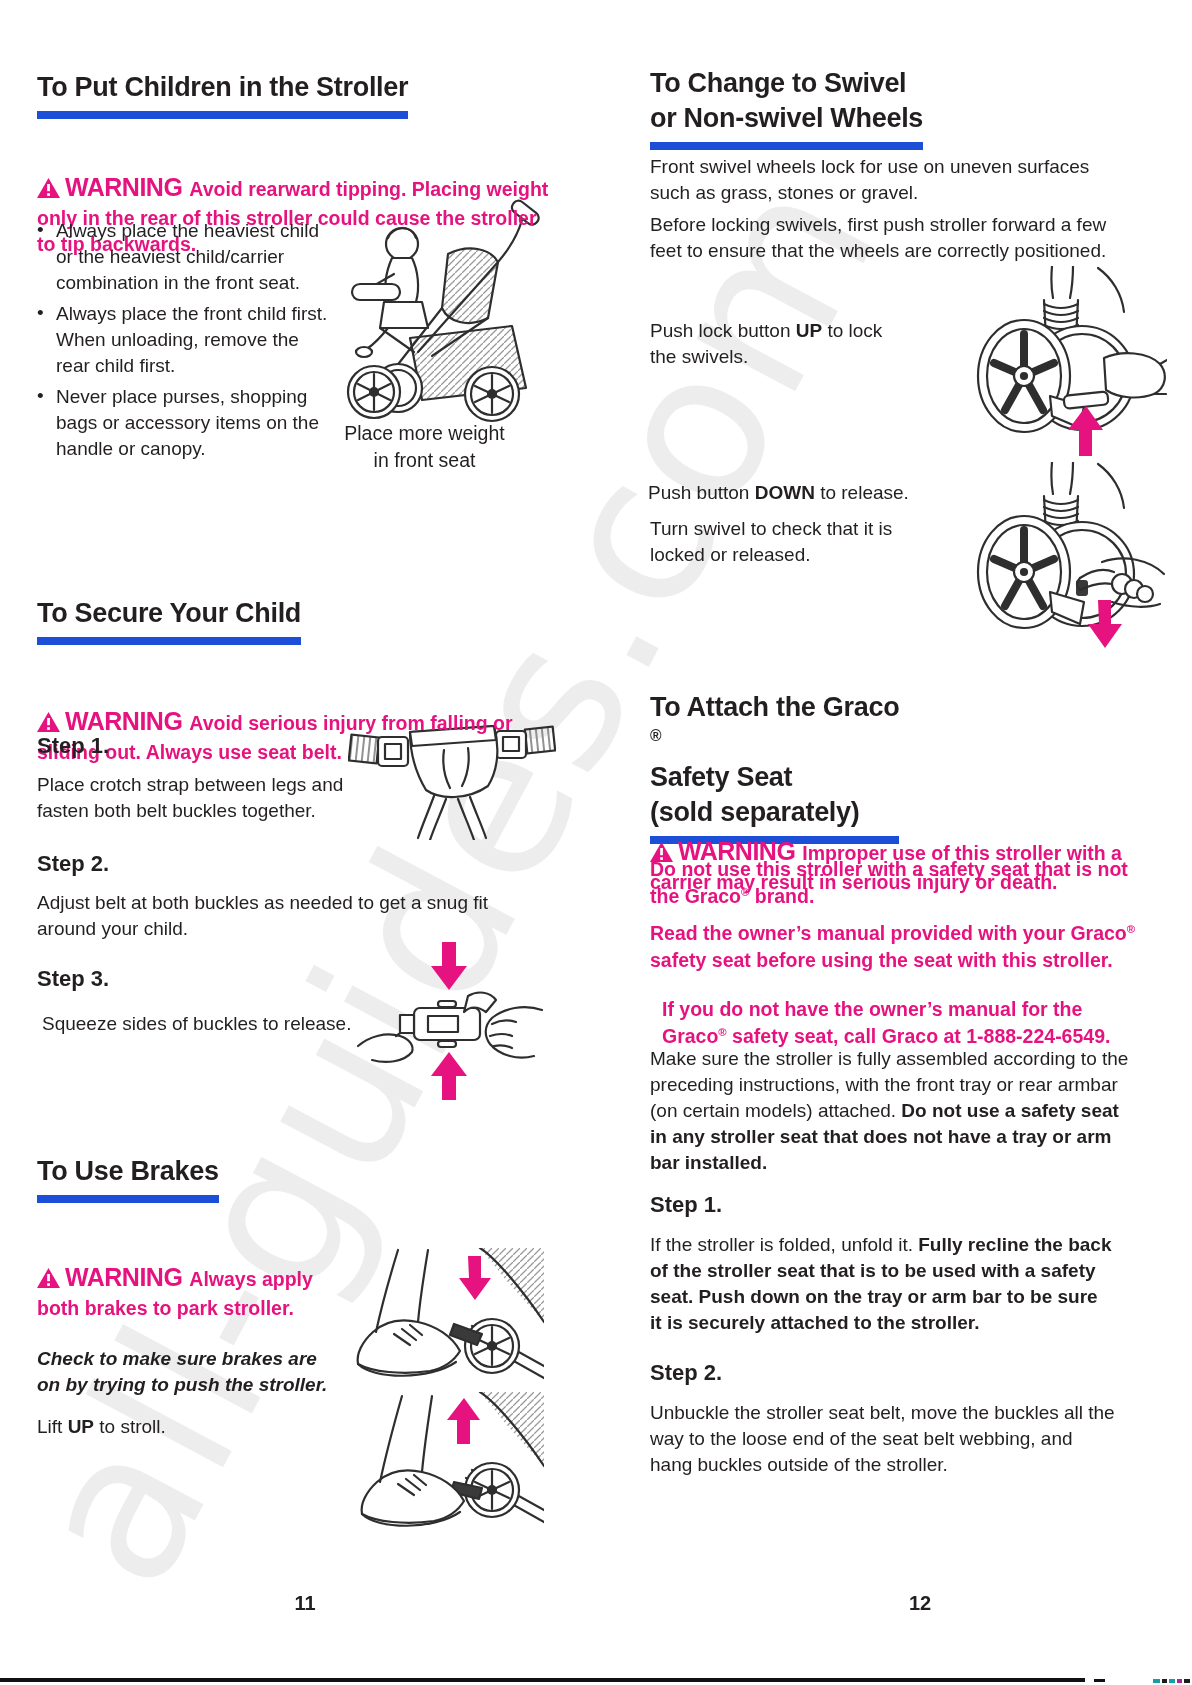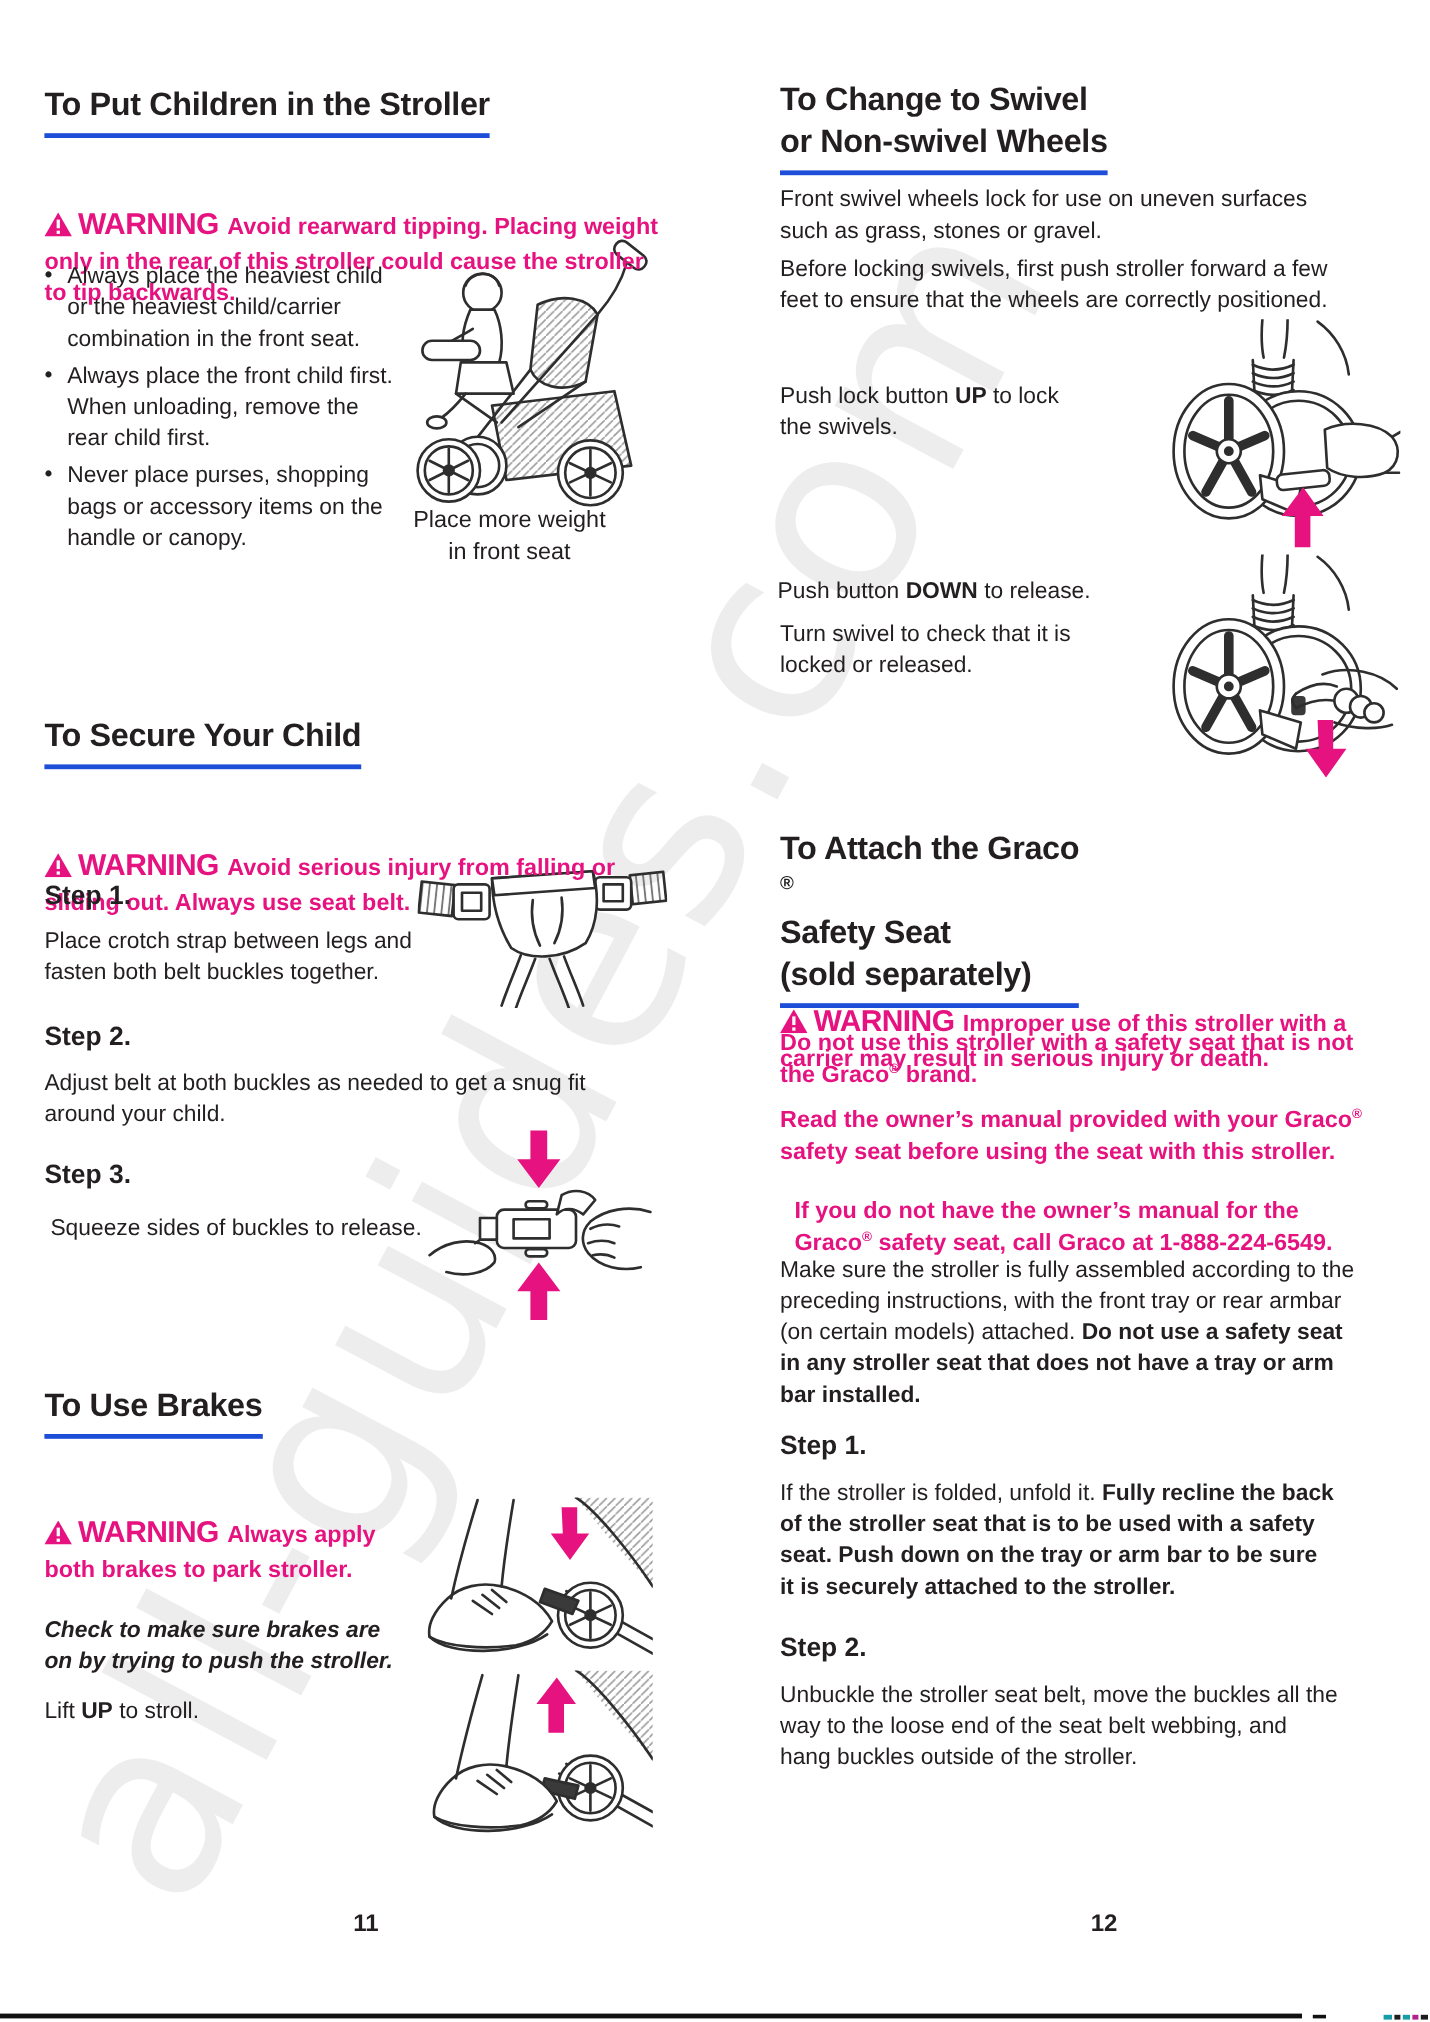--- a/index.html
+++ b/index.html
@@ -3,21 +3,21 @@
 <meta charset="utf-8">
 <style>
   html,body{margin:0;padding:0;background:#ffffff;}
   .page{position:relative;width:1192px;height:1685px;background:#fff;overflow:hidden;
         font-family:"Liberation Sans",sans-serif;color:var(--ink,#231f20);}
   .abs{position:absolute;}
   .watermark{position:absolute;left:455px;top:880px;transform:translate(-50%,-50%) rotate(-62deg);
              font-family:"DejaVu Sans",sans-serif;font-size:205px;letter-spacing:4px;
              color:rgba(0,0,0,0.07);white-space:nowrap;z-index:0;}
   .head{margin:0;font-size:27px;font-weight:700;letter-spacing:-0.3px;line-height:35px;
-        padding-bottom:6px;border-bottom:4px solid #1d4ed8;width:max-content;z-index:2;}
+        padding-bottom:6px;border-bottom:8px solid #1d4ed8;width:max-content;z-index:2;}
   .head span{display:block;}
   .steplabel{font-size:22px;font-weight:700;z-index:2;}
   .para{font-size:19px;line-height:26px;white-space:pre-line;z-index:2;}
   .bold{font-weight:700;font-style:italic;}
   .b{font-weight:700;}
   .warn{color:var(--accent,#e6127f);font-weight:700;font-size:19.5px;line-height:26.5px;
         white-space:pre-line;z-index:2;}
   .wlabel{font-size:25px;letter-spacing:-0.5px;margin:0 7px 0 5px;}
   .wicon{display:inline-block;vertical-align:-2px;}
   .accent-fill{fill:var(--accent,#e6127f);}

